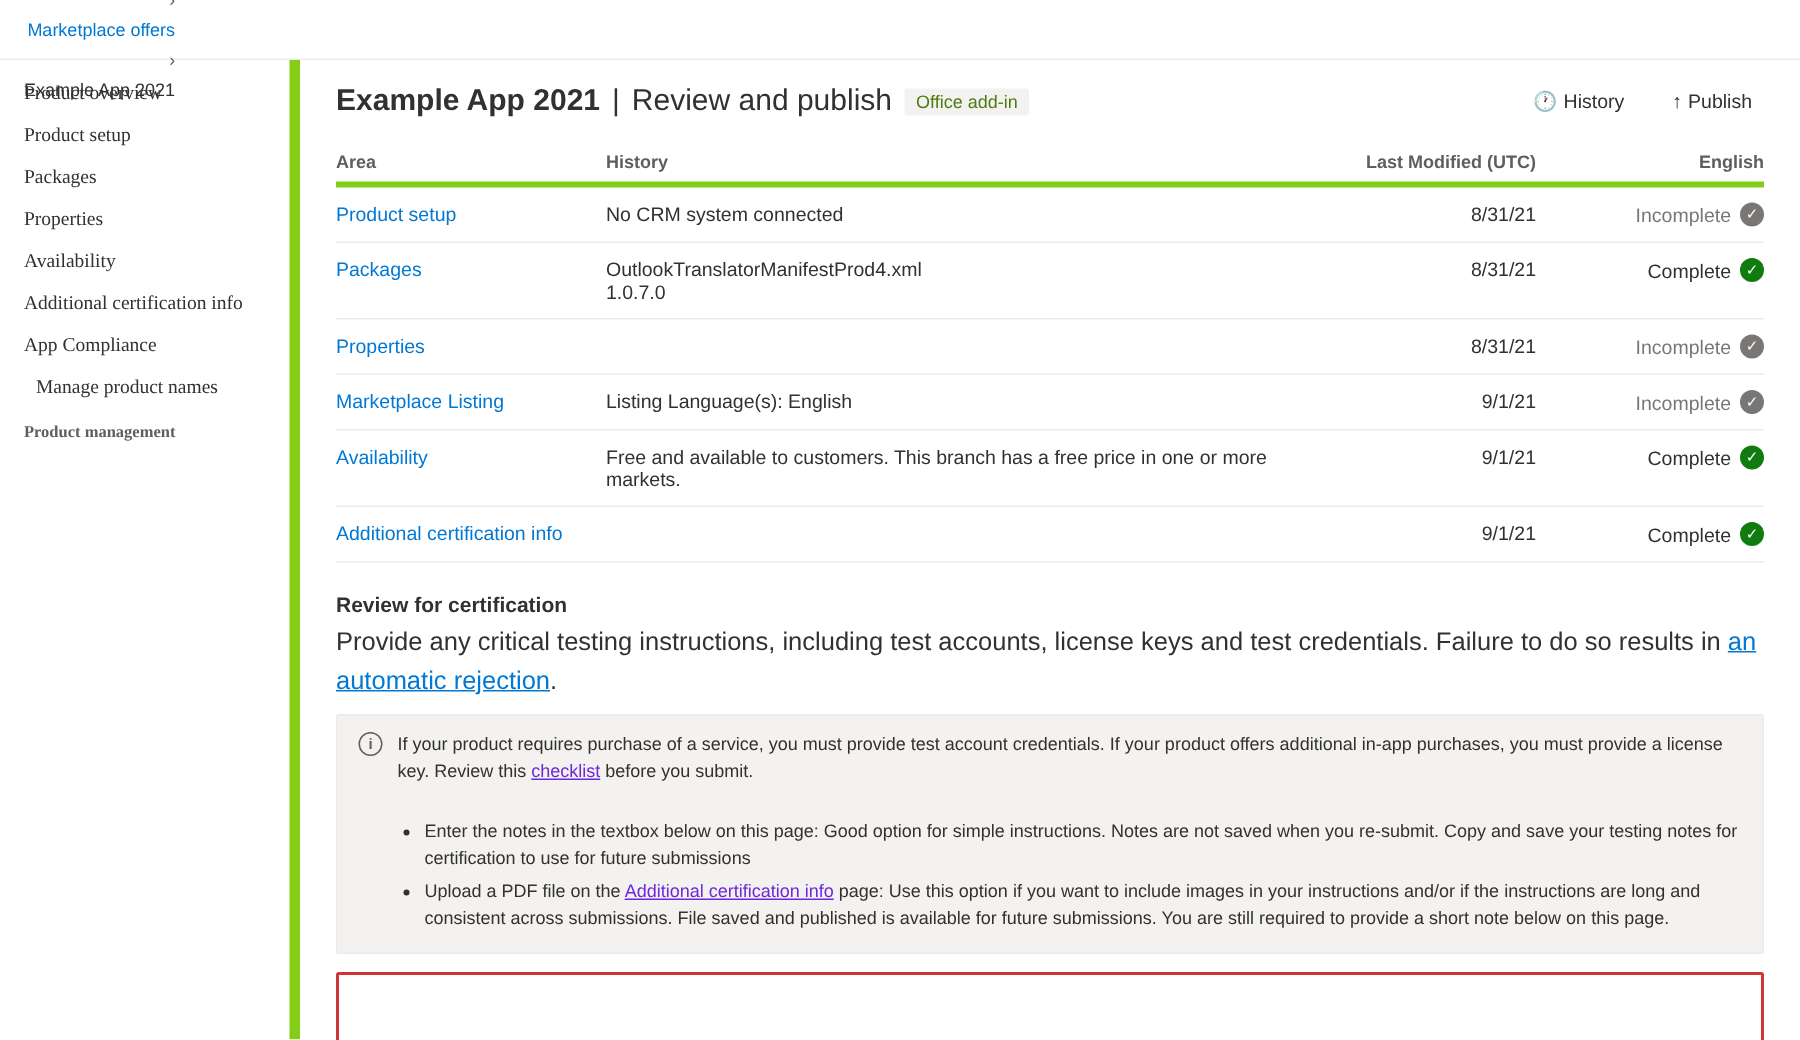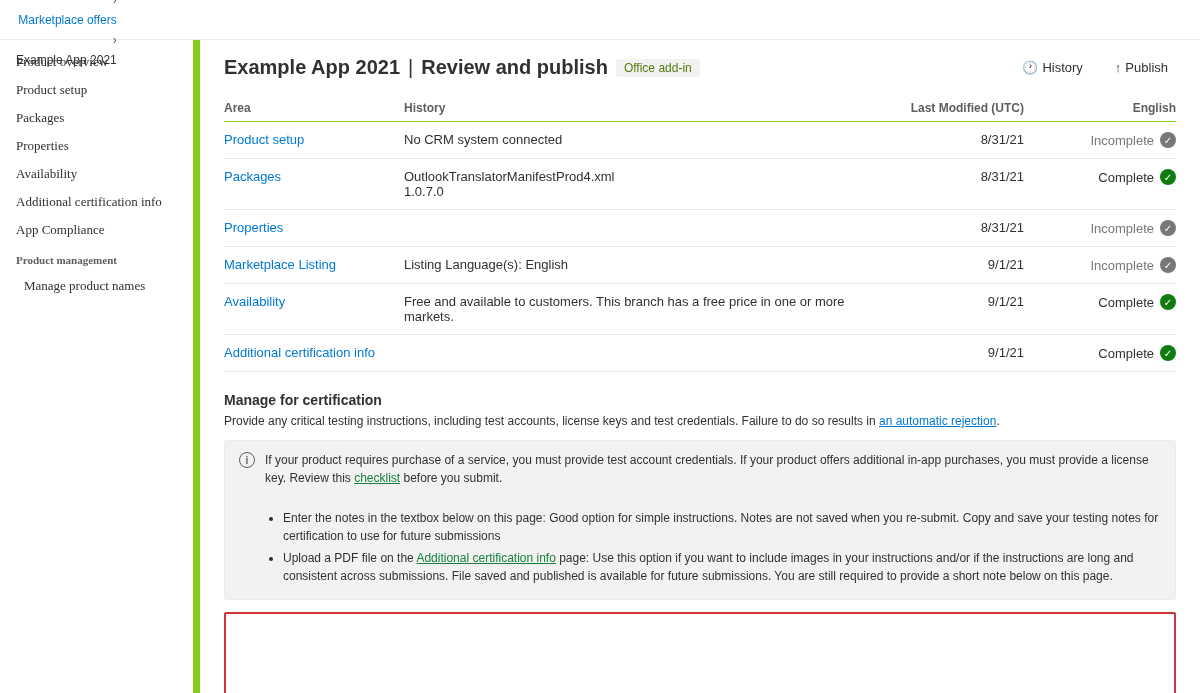--- a/index.html
+++ b/index.html
@@ -67,21 +67,21 @@
     }
     .page-title {
       display: flex;
       align-items: center;
       gap: 8px;
       font-size: 20px;
       font-weight: 600;
       color: #323130;
     }
     .page-title .divider { color: #323130; font-weight: 300; }
-    .page-title .subtitle { font-size: 20px; font-weight: 700; text-align: center; }
+    .page-title .subtitle { font-size: 20px; font-weight: 400; text-align: center; }
     .page-title .badge {
       font-size: 12px;
       font-weight: 400;
       color: #4d7c0f;
       background: #f3f2f1;
       padding: 2px 8px;
       border-radius: 2px;
     }
     .header-actions {
       display: flex;
@@ -104,21 +104,21 @@
       width: 100%;
       border-collapse: collapse;
       margin-bottom: 20px;
     }
     .review-table th {
       text-align: left;
       padding: 6px 12px 6px 0;
       font-size: 12px;
       font-weight: 600;
       color: #605e5c;
-      border-bottom: 1px solid #84cc16;
+      border-bottom: 4px solid #84cc16;
     }
     .review-table th:last-child { text-align: right; padding-right: 0; }
     .review-table td {
       padding: 10px 12px 10px 0;
       border-bottom: 1px solid #edebe9;
       vertical-align: top;
       font-size: 13px;
     }
     .review-table td:last-child { text-align: right; padding-right: 0; }
     .review-table .area-col { width: 180px; }
@@ -155,21 +155,21 @@
       font-size: 10px;
     }
 
     .notes-section { margin-top: 4px; }
     .notes-title {
       font-size: 14px;
       font-weight: 600;
       margin-bottom: 4px;
     }
     .notes-desc {
-      font-size: 12px;
+      font-size: 17px;
       color: #323130;
       margin-bottom: 10px;
       line-height: 1.5;
     }
     .notes-desc a { color: #0078d4; }
 
     .info-box {
       background: #f3f2f1;
       border: 1px solid #edebe9;
       border-radius: 2px;
@@ -187,21 +187,21 @@
       border-radius: 50%;
       display: flex;
       align-items: center;
       justify-content: center;
       font-size: 10px;
       font-weight: 700;
       color: #605e5c;
       flex-shrink: 0;
       margin-top: 1px;
     }
-    .info-box a { color: #15803d; }
+    .info-box a { color: #6d28d9; }
     .info-box ul { margin: 4px 0 0 18px; }
     .info-box li { margin-bottom: 4px; }
 
     .notes-textarea {
       width: 100%;
       height: 100px;
       border: 2px solid #d13438;
       border-radius: 2px;
       padding: 8px;
       font-size: 13px;
@@ -227,22 +227,22 @@
 <div class="layout">
   <div class="sidebar">
 
   <div class="sidebar-item">Product overview</div>
       <div class="sidebar-item">Product setup</div>
       <div class="sidebar-item">Packages</div>
       <div class="sidebar-item">Properties</div>
       <div class="sidebar-item">Availability</div>
       <div class="sidebar-item">Additional certification info</div>
       <div class="sidebar-item">App Compliance</div>
+      <div class="sidebar-item sub">Manage product names</div>
       <div class="sidebar-item section-header">Product management</div>
-      <div class="sidebar-item sub">Manage product names</div>
     </div>
 
   <div class="main">
     <div class="page-header">
       <div class="page-title">
         <span>Example App 2021</span>
         <span class="divider">|</span>
         <span class="subtitle">Review and publish</span>
         <span class="badge">Office add-in</span>
       </div>
@@ -331,21 +331,21 @@
               <div class="status-cell">
                 <span class="status-complete">Complete</span>
                 <span class="status-icon-complete">✓</span>
               </div>
             </td>
           </tr>
         </tbody>
     </table>
 
     <div class="notes-section">
-      <div class="notes-title">Manage for certification</div>
+      <div class="notes-title">Review for certification</div>
       <div class="notes-desc">
         <span>Provide any critical testing instructions, including test accounts, license keys and test credentials. Failure to do so results in </span><a href="#">an automatic rejection</a><span>.</span>
       </div>
 
       <div class="info-box">
         <div class="info-icon">i</div>
         <div>
           <span>If your product requires purchase of a service, you must provide test account credentials. If your product offers additional in-app purchases, you must provide a license key. Review this </span><a href="#">checklist</a><span> before you submit.</span>
           <br><br>
           <ul>

